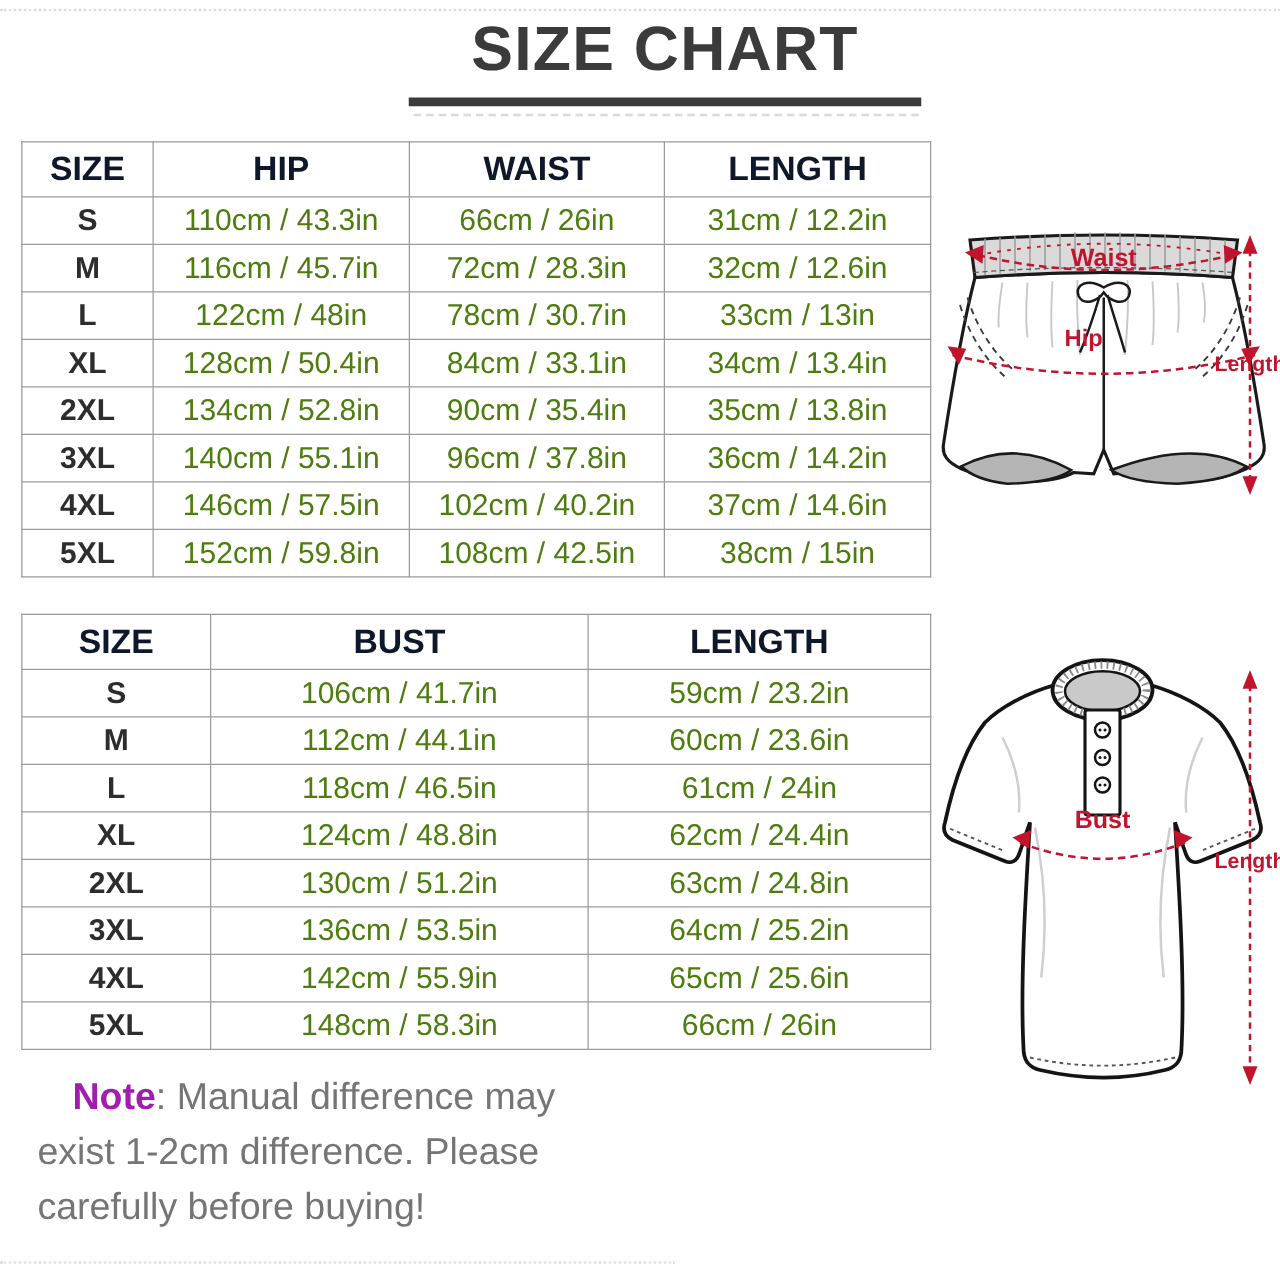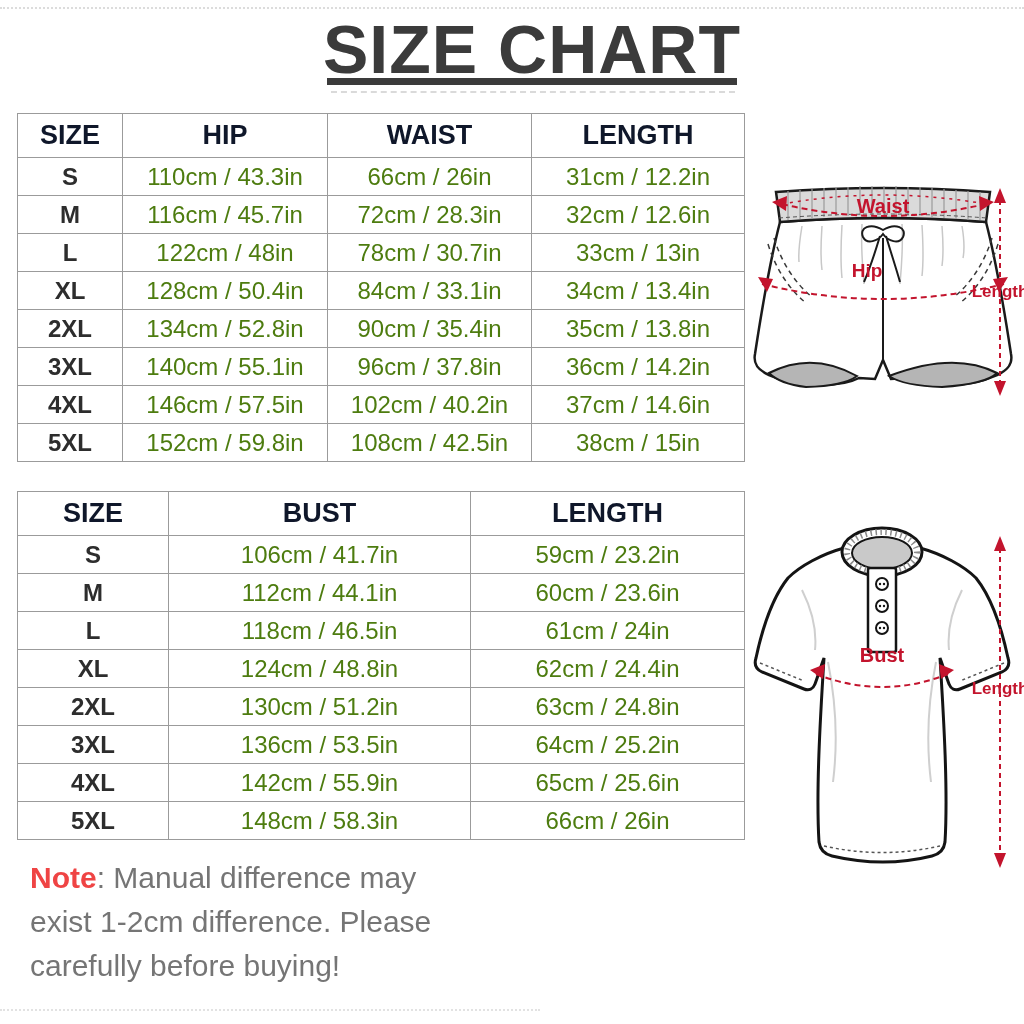--- a/index.html
+++ b/index.html
@@ -4,35 +4,35 @@
 <style>
   html,body{margin:0;padding:0;}
   body{
     width:1024px;height:1024px;background:#ffffff;position:relative;
     font-family:"Liberation Sans", sans-serif;overflow:hidden;
   }
   .dot-top{position:absolute;top:7px;left:0;width:1024px;border-top:2px dotted #dcdcdc;}
   .dot-bottom{position:absolute;top:1009px;left:0;width:540px;border-top:2px dotted #e2e2e2;}
   .title{
     position:absolute;top:10px;left:40px;width:984px;text-align:center;
-    font-size:68px;font-weight:bold;letter-spacing:1px;color:#3b3b3b;white-space:nowrap;
+    font-size:50px;font-weight:bold;letter-spacing:1px;color:#3b3b3b;white-space:nowrap;
   }
   .title-underline{position:absolute;left:327px;top:78px;width:410px;height:7px;background:#3b3b3b;}
   .title-dash{position:absolute;left:331px;top:91px;width:404px;border-top:2px dashed #dadada;}
 
   table{border-collapse:collapse;table-layout:fixed;width:727px;background:#fff;}
   th,td{border:1px solid #9b9b9b;text-align:center;vertical-align:middle;white-space:nowrap;overflow:hidden;padding:0;}
   th{height:43px;font-size:27px;font-weight:bold;color:#0f172a;}
   td{height:37px;font-size:24px;color:#4d7c0f;}
   td.sz{font-weight:bold;color:#2d2d2d;}
   .table-shorts{position:absolute;left:17px;top:113px;}
   .table-shirt{position:absolute;left:17px;top:491px;}
 
   .note{position:absolute;left:30px;top:856px;font-size:30px;line-height:44px;color:#757575;}
-  .note-bold{font-weight:bold;color:#ef4444;}
+  .note-bold{font-weight:bold;color:#a21caf;margin-left:28px;}
 
   .fig-shorts{position:absolute;left:742px;top:158px;}
   .fig-shirt{position:absolute;left:744px;top:512px;}
   svg{overflow:visible;display:block;}
   svg text{font-family:"Liberation Sans", sans-serif;}
   .red-label{fill:#c3142d;font-weight:bold;}
 </style>
 </head>
 <body>
 

